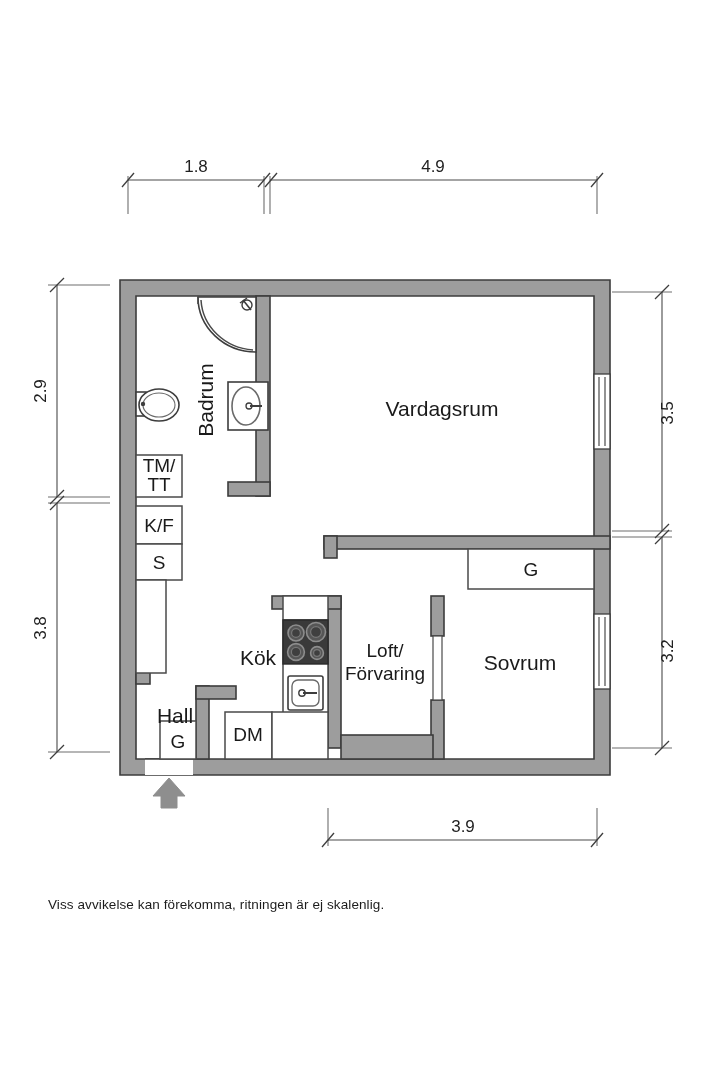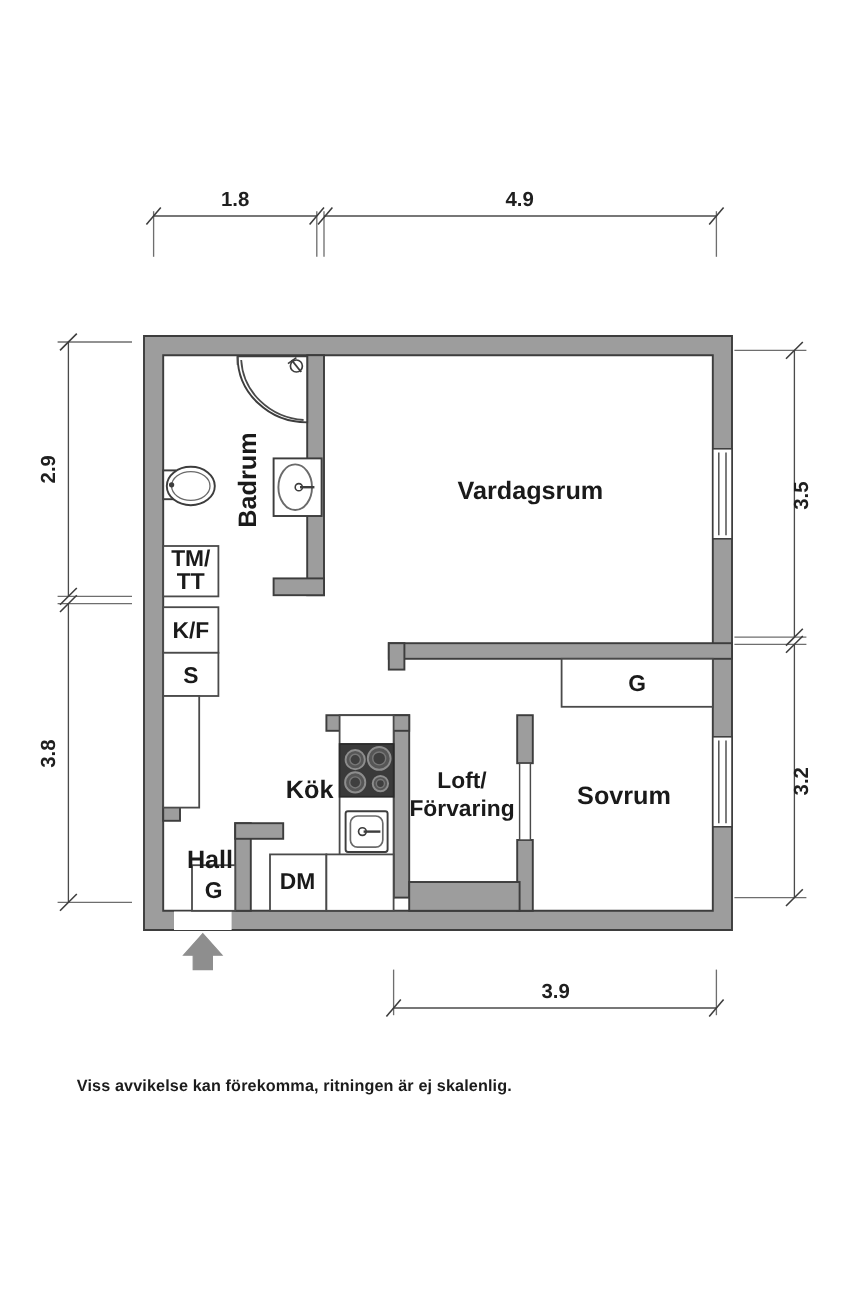--- a/index.html
+++ b/index.html
@@ -13,21 +13,20 @@
     position: relative;
     font-family: "Liberation Sans", sans-serif;
     color: #1a1a1a;
     overflow: hidden;
   }
   #plan-root {
     position: absolute;
     left: 0; top: 0;
     width: 720px;
     height: 1080px;
-    font-weight: bold;
   }
   svg.plan {
     display: block;
     width: 720px;
     height: 1080px;
   }
   .wall-fill { fill: #9d9d9d; stroke: #3d3d3d; stroke-width: 1.6; }
   .fixture-line { fill: #ffffff; stroke: #3d3d3d; stroke-width: 1.6; }
   .fixture-line-thin { fill: none; stroke: #4a4a4a; stroke-width: 1.5; }
   .cab-box { fill: #ffffff; stroke: #4a4a4a; stroke-width: 1.5; }
@@ -49,21 +48,20 @@
   .dim-label { font-size: 17px; fill: #1f1f1f; }
   .note-text {
     position: absolute;
     left: 48px;
     top: 897px;
     font-size: 13.5px;
     font-family: "Liberation Sans", sans-serif;
     color: #1c1c1c;
     letter-spacing: 0.1px;
     white-space: nowrap;
-    margin-left: 16px;
   }
 </style>
 </head>
 <body>
 
 <div id="plan-root">
   <svg class="plan" viewBox="0 0 720 1080" xmlns="http://www.w3.org/2000/svg">
 
     <g>
       <line class="dim-ext" x1="128" y1="176" x2="128" y2="214"></line>

